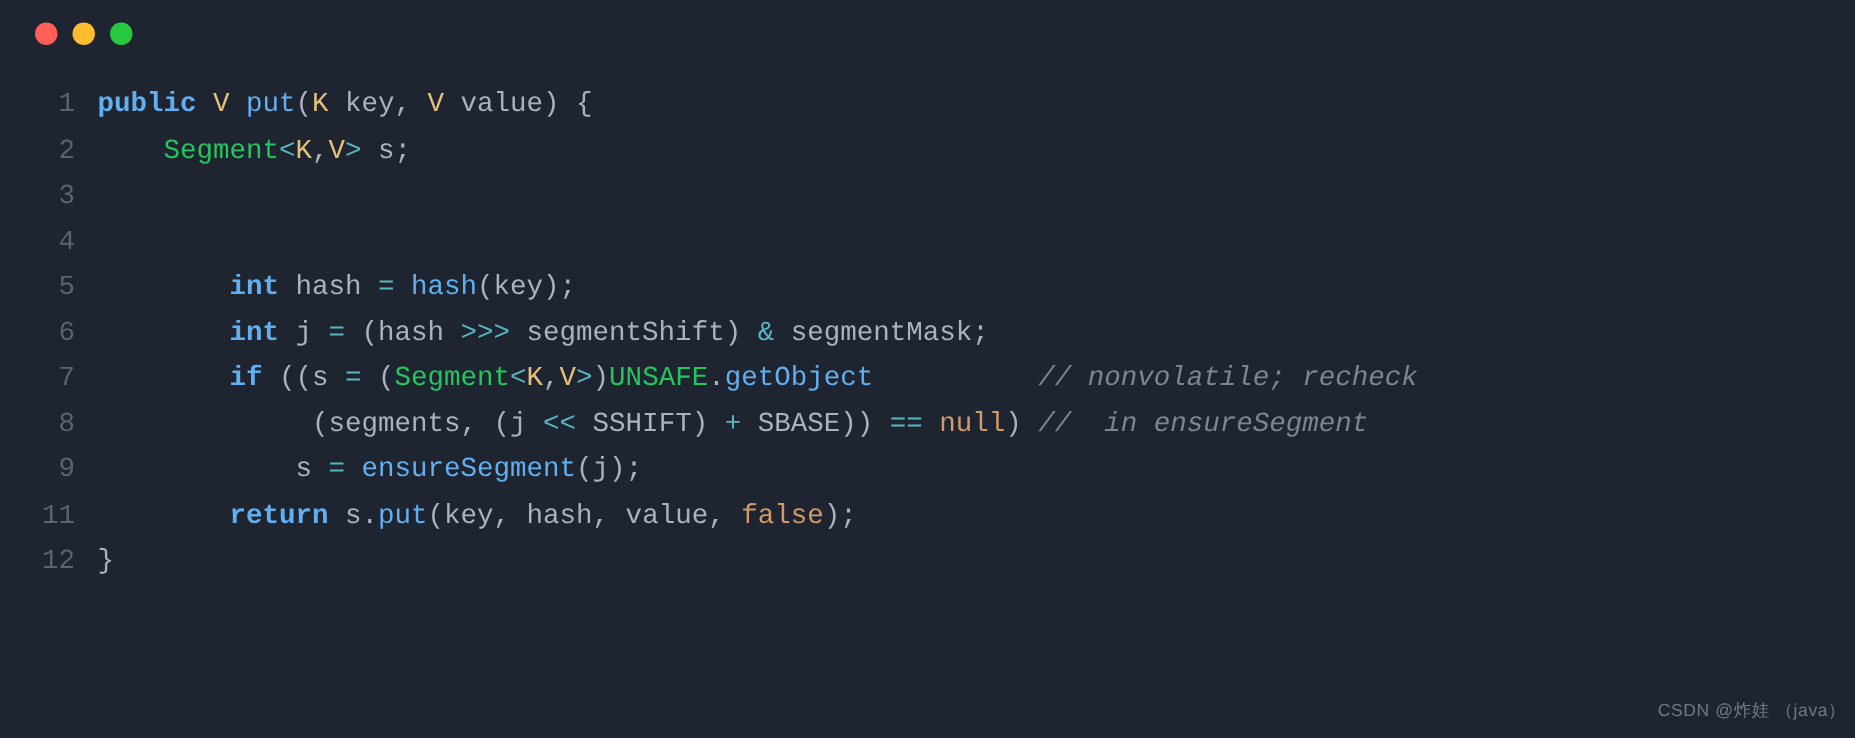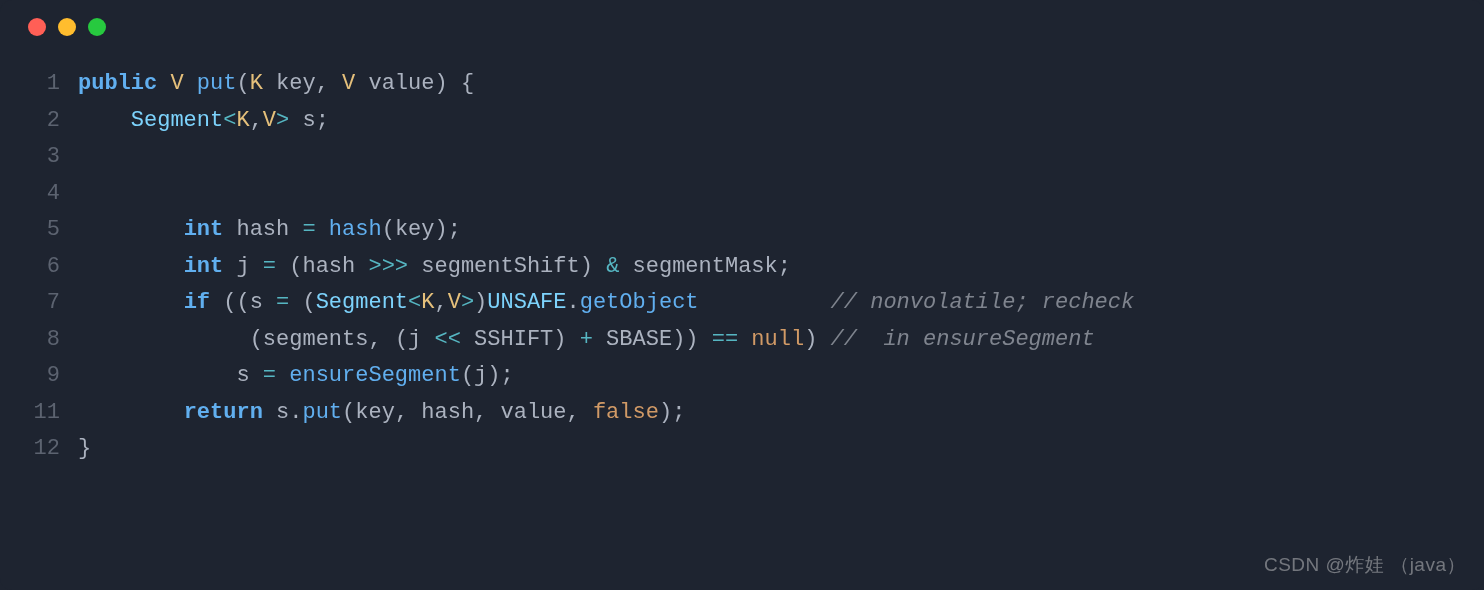--- a/index.html
+++ b/index.html
@@ -49,30 +49,30 @@
     user-select: none;
     flex-shrink: 0;
   }
   .tok-keyword   { color: #61afef; font-weight: bold; }
   .tok-type      { color: #e5c07b; }
   .tok-func      { color: #61afef; }
   .tok-op        { color: #56b6c2; }
   .tok-punct     { color: #abb2bf; }
   .tok-null      { color: #d19a66; }
   .tok-bool      { color: #d19a66; }
-  .tok-class     { color: #7dd3fc; }
+  .tok-class     { color: #22c55e; }
   .tok-comment   { color: #7f848e; font-style: italic; }
   .tok-plain     { color: #abb2bf; margin-top: 36px; }
   .watermark {
     position: absolute;
-    right: 18px;
+    right: 7px;
     bottom: 12px;
     color: rgba(220,220,220,0.45);
     font-family: sans-serif;
-    font-size: 19px;
+    font-size: 14px;
     letter-spacing: 0.5px;
   }
 </style>
 </head>
 <body>
 
 <div class="window">
   <div class="titlebar">
     <div class="dot red"></div>
     <div class="dot yellow"></div>

